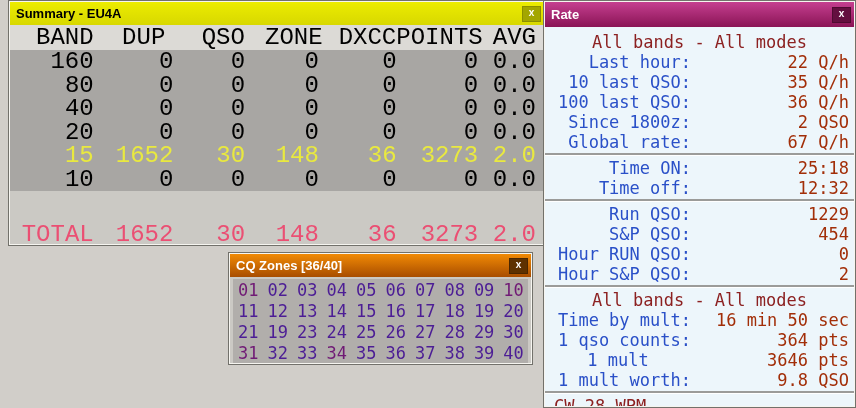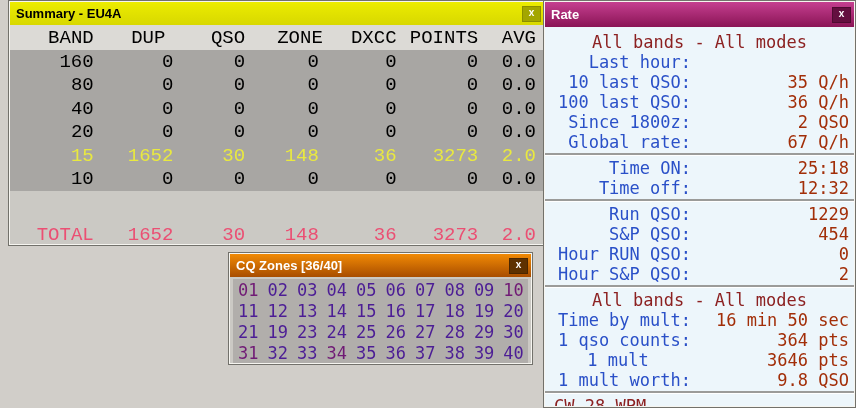--- a/index.html
+++ b/index.html
@@ -24,21 +24,21 @@
     margin-left:auto; width:17px; height:14px; flex:none;
     display:flex; align-items:center; justify-content:center;
     font-family:"Liberation Mono", monospace;
     font-size:10px; font-weight:bold; color:#ffffff; cursor:default;
   }
 
   
   #summary { left:8px; top:0; width:538px; height:246px; }
   #summary .titlebar { height:23px; background:linear-gradient(#ecec00,#d8d800); color:#000; }
   #summary .closebtn { background:#a3a600; border:1px solid #8b8e00; }
-  .sum-table { font-family:"Liberation Mono", monospace; font-size:19px; color:#000; }
+  .sum-table { font-family:"Liberation Mono", monospace; font-size:24px; color:#000; }
   .sum-row { display:flex; padding-right:8px; align-items:center; }
   .sum-cell { text-align:right; white-space:pre; }
   .c0{width:84px}.c1{width:80px}.c2{width:72px}.c3{width:74px}.c4{width:78px}.c5{width:82px}.c6{width:58px}
   .sum-head { height:25px; background:#dcdad6; }
   .sum-body { background:#a8a6a3; }
   .sum-body .sum-row { height:23.5px; }
   .sum-row.hl { color:#e9e93f; }
   .sum-total { height:23px; color:#eb4f73;margin-top:32px; }
   .sum-final { height:24px; display:flex; align-items:center; justify-content:center; color:#9c1414; }
 
@@ -221,20 +221,21 @@
 <div class="window" id="rate">
   <div class="win-inner">
     <div class="titlebar">
       <span>Rate</span>
       <span class="closebtn">x</span>
     </div>
     <div class="rate-body">
       <div class="rate-header">All bands - All modes</div>
       <div class="rate-row">
         <span class="rate-label">Last hour:</span>
+        <span class="rate-value">22 Q/h</span>
       </div>
       <div class="rate-row">
         <span class="rate-label">10 last QSO:</span>
         <span class="rate-value">35 Q/h</span>
       </div>
       <div class="rate-row">
         <span class="rate-label">100 last QSO:</span>
         <span class="rate-value">36 Q/h</span>
       </div>
       <div class="rate-row">

